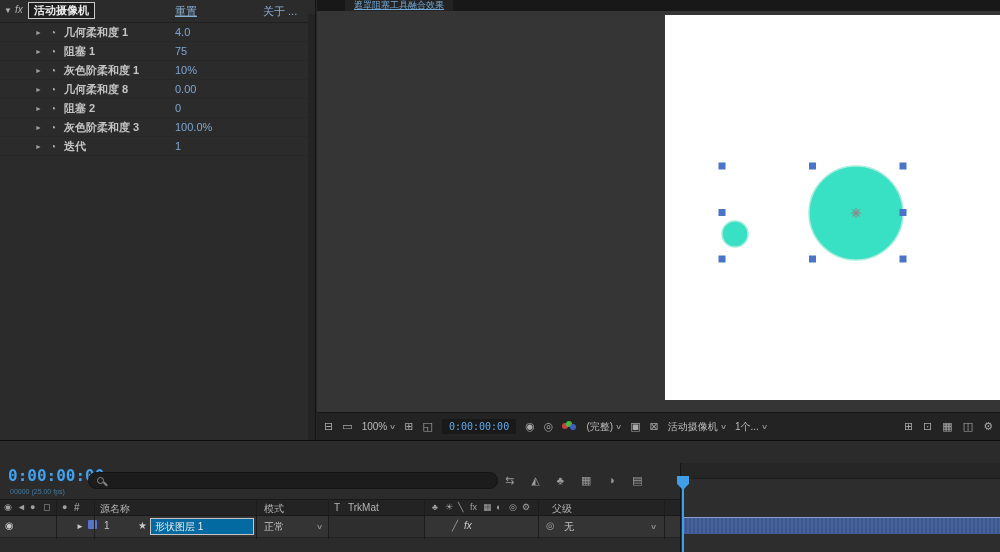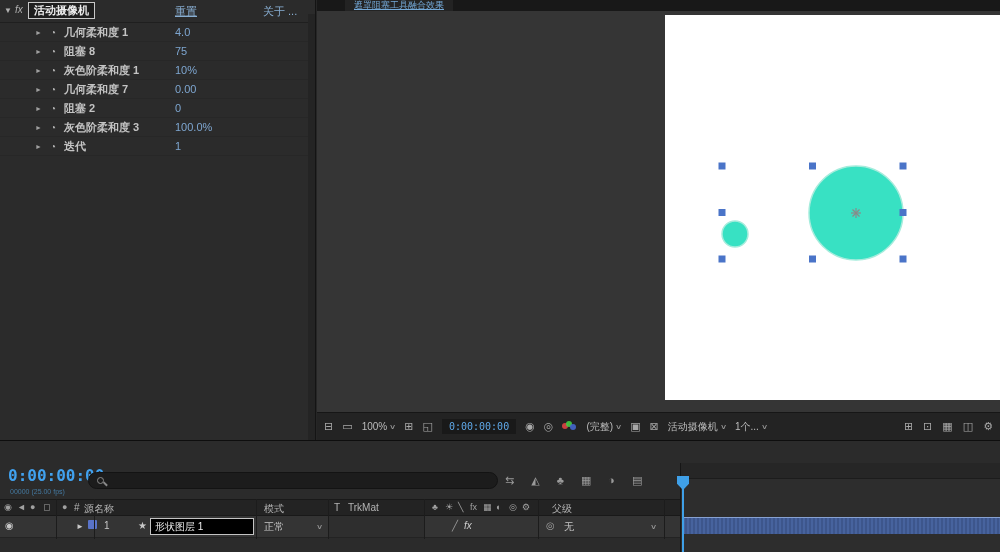--- a/index.html
+++ b/index.html
@@ -57,21 +57,21 @@
   .mag::after{content:"";position:absolute;left:5px;top:5px;width:5px;height:1.5px;background:#8a8a8a;transform:rotate(45deg);}
   .search input{position:absolute;left:22px;top:1px;width:380px;height:13px;background:transparent;border:0;outline:none;color:#ccc;font-size:10px;}
   .tl-icons{position:absolute;left:505px;top:11px;display:flex;gap:17px;color:#9a9a9a;font-size:11px;}
   .tl-icons span{cursor:pointer;}
   .tl-header{position:absolute;left:0;top:36px;width:680px;height:17px;background:#232323;border-top:1px solid #191919;border-bottom:1px solid #191919;font-size:10px;color:#b4b4b4;}
   .tl-header span{position:absolute;top:2px;}
   .hic{font-size:9px;color:#a0a0a0;cursor:pointer;}
   .tl-row{position:absolute;left:0;top:53px;width:680px;height:22px;background:#343434;border-bottom:1px solid #232323;font-size:10px;color:#c8c8c8;}
   .tl-row span{position:absolute;top:4px;}
   .chip{left:88px;top:7px;width:9px;height:9px;background:#5973c8;border-radius:1px;position:absolute;cursor:pointer;}
-  .lname{position:absolute;left:150px;top:2px;width:104px;height:17px;line-height:15px;background:#000000;border:1px solid #c4c4c4;padding:0 4px;color:#ececec;cursor:text;white-space:nowrap;overflow:hidden;}
+  .lname{position:absolute;left:150px;top:2px;width:104px;height:17px;line-height:15px;background:#0369a1;border:1px solid #c4c4c4;padding:0 4px;color:#ececec;cursor:text;white-space:nowrap;overflow:hidden;}
   .trkcell{position:absolute;left:329px;top:0;width:95px;height:100%;background:#2e2e2e;}
   .vline{position:absolute;top:36px;height:40px;width:1px;background:#1c1c1c;}
   .tl-tracks{position:absolute;left:680px;top:22px;right:0;bottom:0;background:#2d2d2d;border-left:1px solid #161616;}
   .ruler{position:absolute;left:0;top:0;width:100%;height:16px;background:#262626;border-bottom:1px solid #1c1c1c;}
   .layerbar{position:absolute;left:2px;top:54px;right:0;height:17px;background:repeating-linear-gradient(90deg,#47639e 0 2px,#3d568c 2px 4px);border-top:1px solid #87a1d2;cursor:pointer;}
   .playhead-line{position:absolute;left:1px;top:16px;width:2px;bottom:0;background:#3fa0e8;}
   .playhead-head{position:absolute;left:-4px;top:13px;width:12px;height:14px;background:#3fa0e8;clip-path:polygon(0 0,100% 0,100% 55%,50% 100%,0 55%);cursor:grab;}
 </style>
 </head>
 <body>
@@ -90,33 +90,33 @@
 
     <div class="ec-row">
       <span class="tri">►</span>
       <span class="watch">◔</span>
       <span class="plabel">几何柔和度 1</span>
       <span class="pval">4.0</span>
     </div>
     <div class="ec-row">
       <span class="tri">►</span>
       <span class="watch">◔</span>
-      <span class="plabel">阻塞 8</span>
+      <span class="plabel">阻塞 1</span>
       <span class="pval">75</span>
     </div>
     <div class="ec-row">
       <span class="tri">►</span>
       <span class="watch">◔</span>
       <span class="plabel">灰色阶柔和度 1</span>
       <span class="pval">10%</span>
     </div>
     <div class="ec-row">
       <span class="tri">►</span>
       <span class="watch">◔</span>
-      <span class="plabel">几何柔和度 7</span>
+      <span class="plabel">几何柔和度 8</span>
       <span class="pval">0.00</span>
     </div>
     <div class="ec-row">
       <span class="tri">►</span>
       <span class="watch">◔</span>
       <span class="plabel">阻塞 2</span>
       <span class="pval">0</span>
     </div>
     <div class="ec-row">
       <span class="tri">►</span>
@@ -223,21 +223,21 @@
         <span>▤</span>
       </div>
 
       <div class="tl-header">
         <span class="hic" style="left:4px">◉</span>
         <span class="hic" style="left:17px">◄</span>
         <span class="hic" style="left:30px">●</span>
         <span class="hic" style="left:43px">◻</span>
         <span class="hic" style="left:62px">●</span>
         <span style="left:74px">#</span>
-        <span style="left:84px">源名称</span>
+        <span style="left:100px">源名称</span>
         <span style="left:264px">模式</span>
         <span style="left:334px">T</span>
         <span style="left:348px">TrkMat</span>
         <span class="hic" style="left:432px">♣</span>
         <span class="hic" style="left:445px">☀</span>
         <span class="hic" style="left:458px">╲</span>
         <span class="hic" style="left:470px">fx</span>
         <span class="hic" style="left:483px">▦</span>
         <span class="hic" style="left:496px">◐</span>
         <span class="hic" style="left:509px">◎</span>

